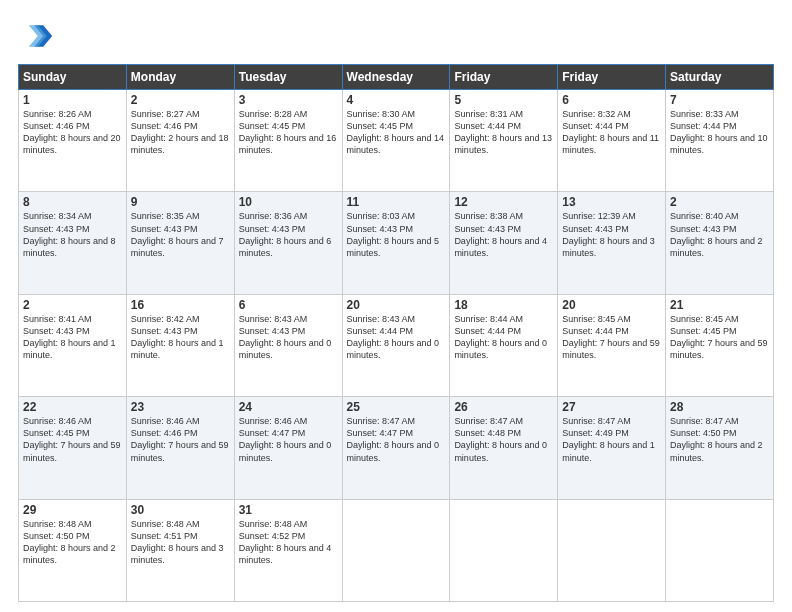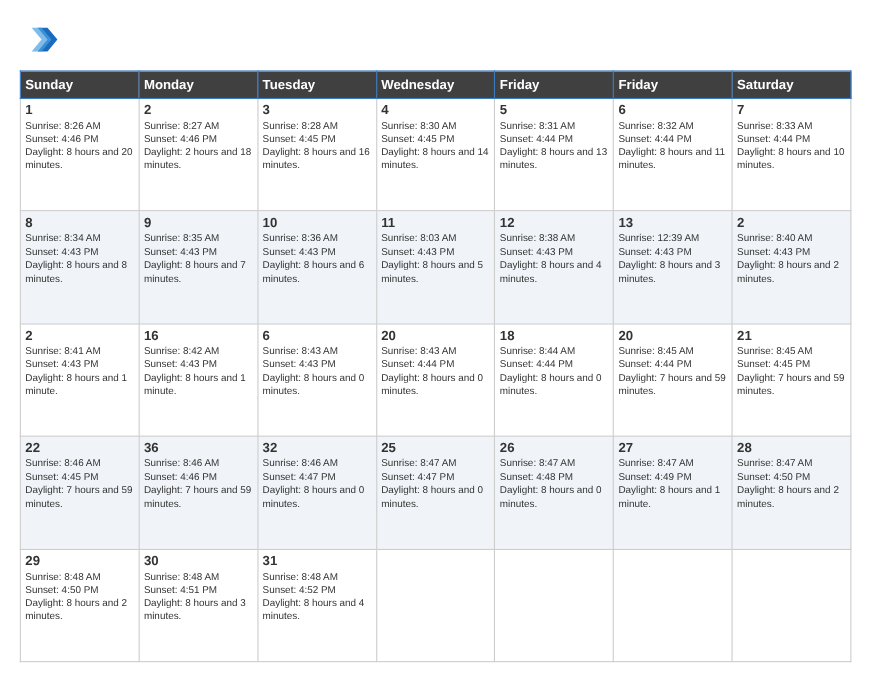--- a/index.html
+++ b/index.html
@@ -314,29 +314,29 @@
         <tr>
           <td>
         <span class="day-num">22</span>
         <div class="cell-text">
           <span>Sunrise: 8:46 AM</span><br>
           <span>Sunset: 4:45 PM</span><br>
           <span>Daylight: 7 hours and 59 minutes.</span>
         </div>
       </td>
           <td>
-        <span class="day-num">36</span>
+        <span class="day-num">23</span>
         <div class="cell-text">
           <span>Sunrise: 8:46 AM</span><br>
           <span>Sunset: 4:46 PM</span><br>
           <span>Daylight: 7 hours and 59 minutes.</span>
         </div>
       </td>
           <td>
-        <span class="day-num">32</span>
+        <span class="day-num">24</span>
         <div class="cell-text">
           <span>Sunrise: 8:46 AM</span><br>
           <span>Sunset: 4:47 PM</span><br>
           <span>Daylight: 8 hours and 0 minutes.</span>
         </div>
       </td>
           <td>
         <span class="day-num">25</span>
         <div class="cell-text">
           <span>Sunrise: 8:47 AM</span><br>

